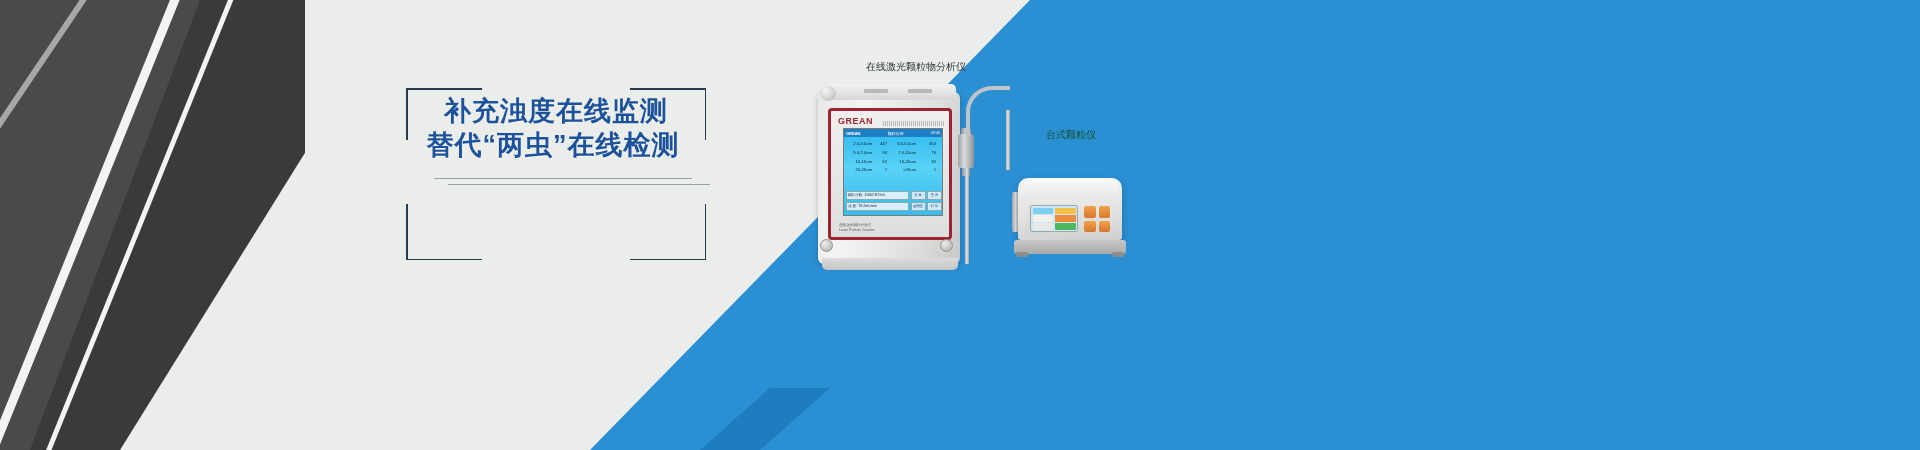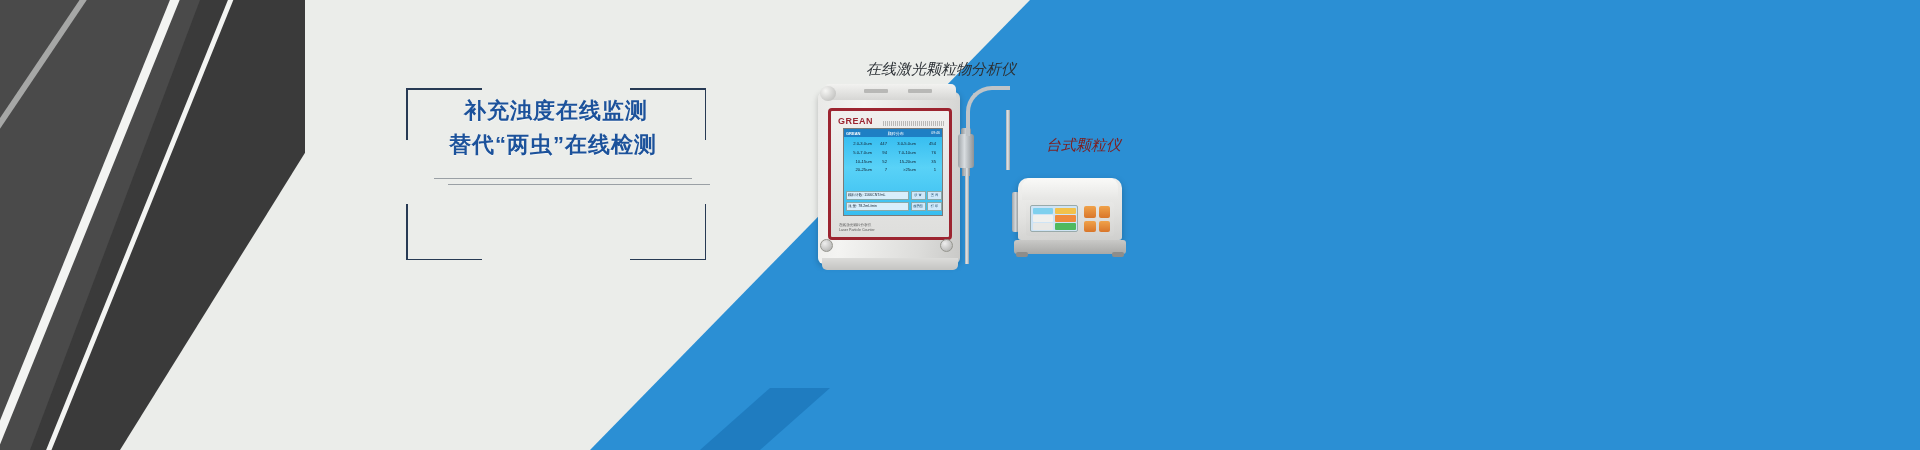--- a/index.html
+++ b/index.html
@@ -69,21 +69,21 @@
   .fl-bot-left   { left:0;   top:116px; width:1.5px; height:56px; }
   .fl-bot-left-h { left:0;   top:170.5px; width:76px; height:1.5px; }
   .fl-bot-right  { left:298.5px; top:116px; width:1.5px; height:56px; }
   .fl-bot-right-h{ left:224px; top:170.5px; width:76px; height:1.5px; }
 
   .headline {
     position:absolute; left:0; top:6px; width:300px;
     text-align:center;
     color:#1c529b;
     font-weight:bold;
-    font-size:22px;
+    font-size:27px;
     line-height:34px;
     letter-spacing:1px;
     text-shadow: 0 1px 0 rgba(255,255,255,.5);
   }
   .headline .l1 { display:block; }
   .headline .l2 { display:block; margin-left:-6px; }
 
   .divider-wrap { position:absolute; left:14px; top:90px; width:272px; }
   .divider { height:1px; background:#9aa0a5; }
   .divider.d1 { width:258px; margin-left:14px; }
@@ -92,23 +92,23 @@
   .subtitle {
     position:absolute; left:0; top:106px; width:300px;
     text-align:center;
     color:#565f66;
     font-size:15.5px;
     line-height:25px;
   }
   .subtitle span { display:block; }
 
   
-  .plabel { position:absolute; font-size:15px; white-space:nowrap;font-style:italic; }
+  .plabel { position:absolute; font-size:10px; white-space:nowrap; }
   .plabel.dark  { color:#2c3136; left:866px; top:60px; }
-  .plabel.light { color:#7f1d1d; left:1046px; top:136px; }
+  .plabel.light { color:#14532d; left:1046px; top:128px; }
 
   
   #analyzer { position:absolute; left:812px; top:82px; width:158px; height:190px; }
   .an-body {
     position:absolute; left:6px; top:10px; width:142px; height:172px;
     background:linear-gradient(100deg,#e9e9e7 0%,#f4f4f2 28%,#dcdcda 75%,#c9c9c7 100%);
     border-radius:6px;
     box-shadow:0 2px 6px rgba(0,0,0,.22);
   }
   .an-top {

